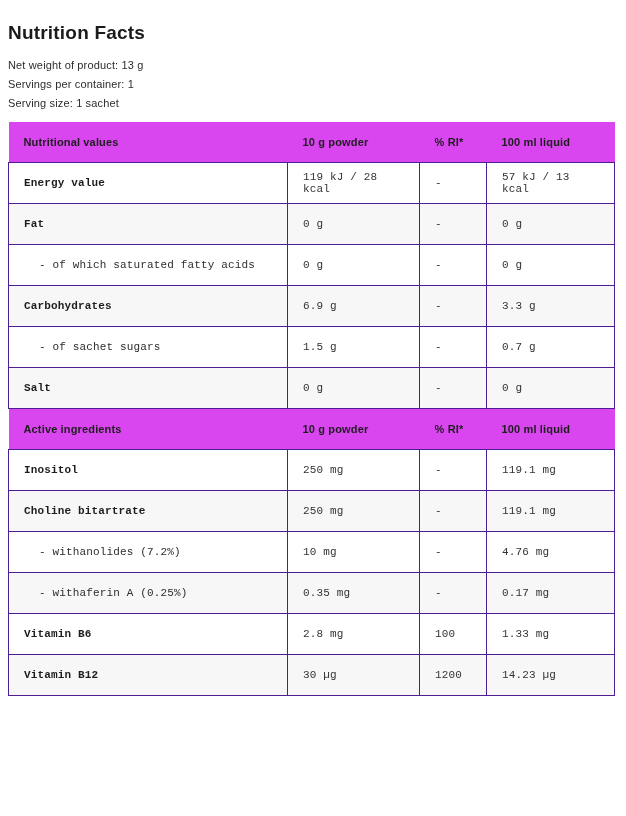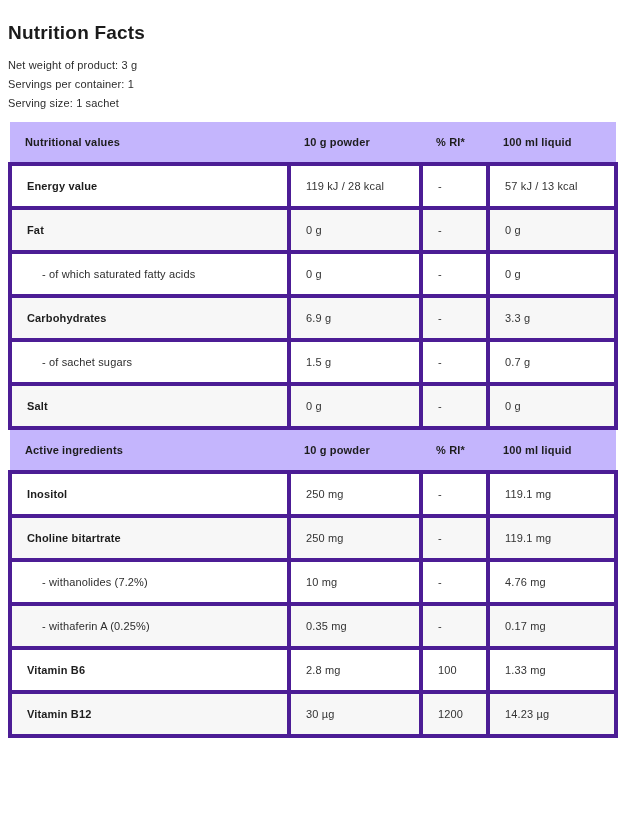--- a/index.html
+++ b/index.html
@@ -40,52 +40,53 @@
   }
   .section-table th {
     text-align: left;
     font-size: 11px;
     font-weight: 700;
     letter-spacing: 0.15px;
     height: 40px;
     padding: 0 15px;
     vertical-align: middle;
     border: none;
-    background: #c4b5fd;
+    background: #d946ef;
     color: #1d1d1d;
   }
   .section-table td {
     font-size: 11px;
     letter-spacing: 0.15px;
     height: 40px;
     padding: 0 15px;
     vertical-align: middle;
-    border: 4px solid #4c1d95;
+    border: 1px solid #4c1d95;
     color: #333333;
+    font-family: Liberation Mono, monospace;
   }
   .section-table tbody tr:nth-child(even) {
     background: #f7f7f7;
   }
   .section-table td.row-label {
     font-weight: 700;
     color: #1d1d1d;
   }
   .section-table td.row-label.indent {
     font-weight: 400;
     color: #2d2d2d;
     padding-left: 30px;
   }
 </style>
 </head>
 <body>
 
 <div class="page">
   <h1 class="page-title">Nutrition Facts</h1>
   <div class="meta">
-    <div class="meta-line">Net weight of product: 3 g</div>
+    <div class="meta-line">Net weight of product: 13 g</div>
     <div class="meta-line">Servings per container: 1</div>
     <div class="meta-line">Serving size: 1 sachet</div>
   </div>
   <div id="sections">
       <table class="section-table first">
         <colgroup>
           <col style="width: 279px;">
           <col style="width: 132px;">
           <col style="width: 67px;">
           <col style="width: 128px;">

